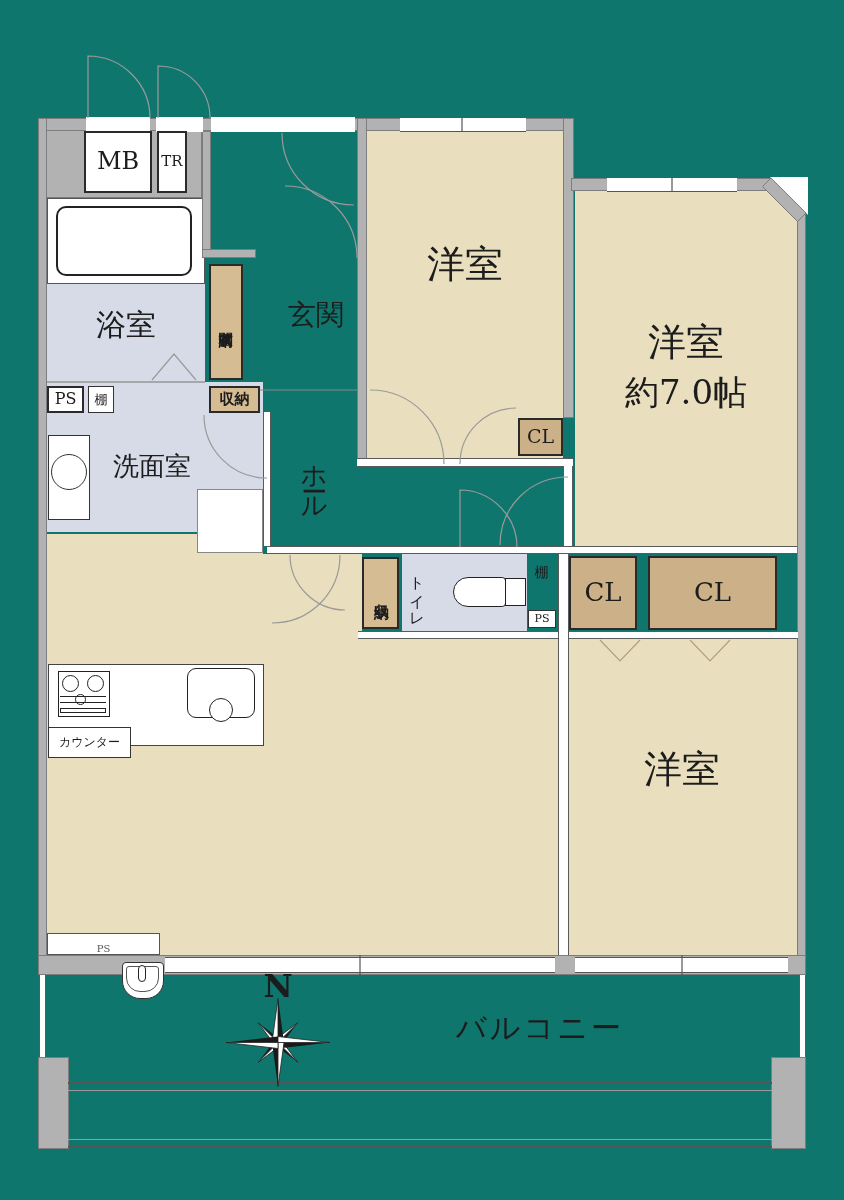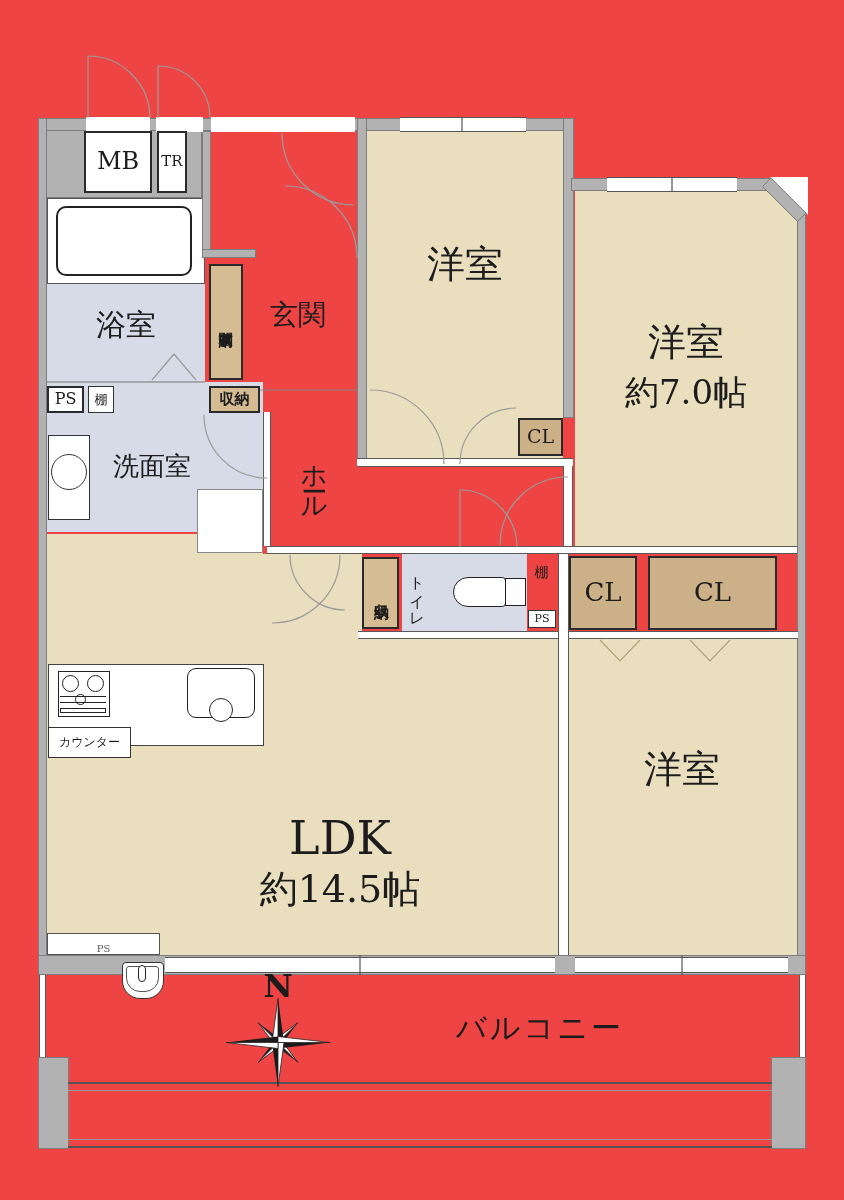--- a/index.html
+++ b/index.html
@@ -1,16 +1,16 @@
 <!DOCTYPE html>
 <html><head>
 <meta charset="utf-8">
 <style>
   html,body{margin:0;padding:0;background:#ffffff;}
-  .stage{position:relative;width:844px;height:1200px;background:#ef4444;overflow:hidden;
+  .stage{position:relative;width:844px;height:1200px;background:#0f766e;overflow:hidden;
          font-family:"DejaVu Serif","Liberation Serif",serif;color:#1c1c1c;}
   .abs{position:absolute;box-sizing:border-box;}
   .beige{background:#e9dfbe;}
   .blue{background:#d7dbe7;}
   .wall{background:#b2b2b2;border:1px solid #7d7d7d;}
   .open{background:#ffffff;}
   .window{background:#ffffff;border-top:1.5px solid #555;border-bottom:1.5px solid #555;}
   .hthin{background:#ffffff;border-top:1.5px solid #5a5a5a;border-bottom:1.5px solid #5a5a5a;}
   .vthin{background:#ffffff;border-left:1.5px solid #5a5a5a;border-right:1.5px solid #5a5a5a;}
   .box{background:#ffffff;border:2px solid #2a2a2a;display:flex;align-items:center;justify-content:center;}
@@ -202,27 +202,25 @@
           <polygon points="0,-44 -6,0 0,0" fill="#fff" stroke="#222" stroke-width="0.8"></polygon>
         </g>
       <g transform="rotate(270)">
           <polygon points="0,-52 6,0 0,0" fill="#1a1a1a"></polygon>
           <polygon points="0,-52 -6,0 0,0" fill="#fff" stroke="#222" stroke-width="0.8"></polygon>
         </g>
     </g>
   </svg>
 
   <div class="abs label" style="left:47px;top:305px;width:158px;height:40px;font-size:30px;">浴室</div>
-  <div class="abs label" style="left:242px;top:295px;width:112px;height:40px;font-size:28px;font-family:Liberation Serif, serif;">玄関</div>
+  <div class="abs label" style="left:260px;top:295px;width:112px;height:40px;font-size:28px;font-family:Liberation Serif, serif;">玄関</div>
   <div class="abs label" style="left:367px;top:240px;width:196px;height:50px;font-size:38px;">洋室</div>
   <div class="abs label" style="left:575px;top:318px;width:222px;height:50px;font-size:38px;">洋室</div>
   <div class="abs label" style="left:575px;top:370px;width:222px;height:46px;font-size:34px;">約7.0帖</div>
   <div class="abs label" style="left:47px;top:448px;width:210px;height:38px;font-size:26px;">洗面室</div>
   <div class="abs label vert" style="left:296px;top:408px;width:36px;height:140px;font-size:26px;">ホール</div>
   <div class="abs label vert" style="left:403px;top:558px;width:26px;height:70px;font-size:15px;">トイレ</div>
   <div class="abs label" style="left:525px;top:558px;width:33px;height:28px;font-size:14px;">棚</div>
   <div class="abs label" style="left:568px;top:745px;width:228px;height:50px;font-size:38px;">洋室</div>
-  <div class="abs label" style="left:160px;top:810px;width:360px;height:56px;font-size:46px;">LDK</div>
-  <div class="abs label" style="left:160px;top:866px;width:360px;height:48px;font-size:38px;">約14.5帖</div>
   <div class="abs label" style="left:400px;top:1008px;width:280px;height:40px;font-size:30px;letter-spacing:3px;">バルコニー</div>
   <div class="abs label" style="left:256px;top:970px;width:44px;height:34px;font-size:32px;font-weight:bold;">N</div>
 
 </div>
 
 </body></html>

